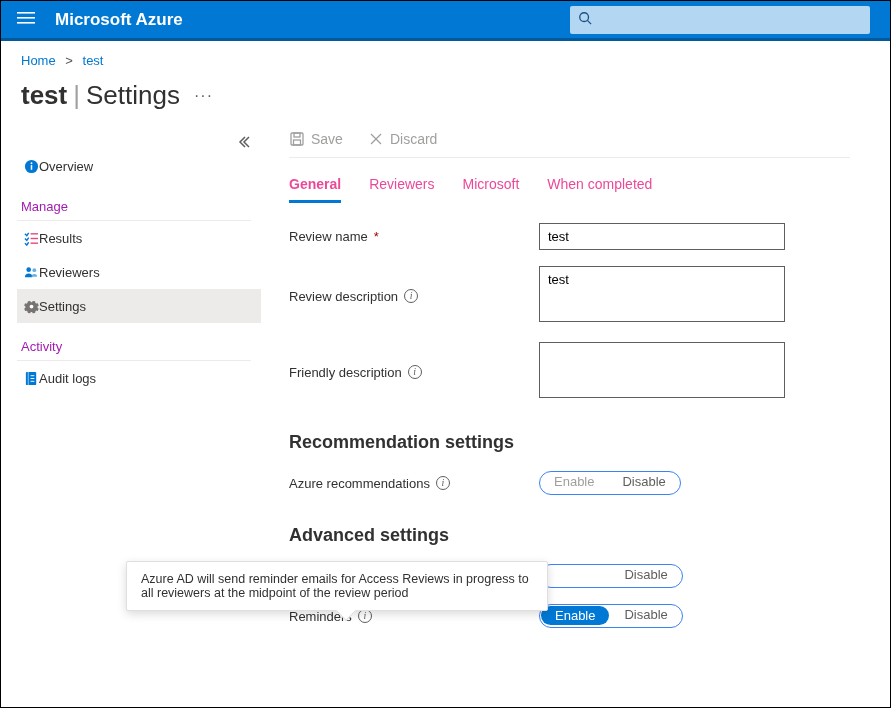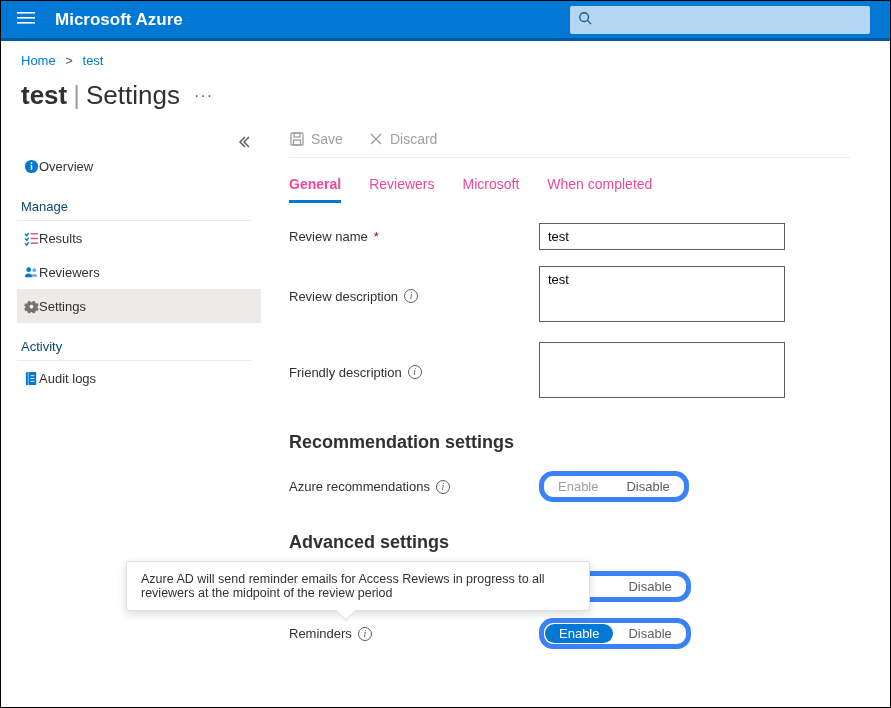--- a/index.html
+++ b/index.html
@@ -22,21 +22,21 @@
     .page-header .pipe { font-size: 26px; color: #a19f9d; padding: 0 6px; font-weight: 300; }
     .page-header .pagename { font-size: 26px; color: #323130; }
     .dots { margin-left: 14px; font-size: 16px; color: #605e5c; cursor: pointer; letter-spacing: 1px;}
 
     .body { display: flex; }
     .sidebar { width: 260px; padding: 10px 0 0 16px; }
     .sidebar-top { position: relative; }
     .collapse-caret { position: absolute; right: 10px; top: 4px; color: #605e5c; cursor: pointer; }
     .nav-item { display: flex; align-items: center; height: 34px; padding-left: 6px; font-size: 13px; color: #323130; cursor: pointer; }
     .nav-item.selected { background: #edebe9; }
-    .nav-section { font-size: 13px; color: #0c4a6e; padding: 10px 0 6px 4px; border-bottom: 1px solid #edebe9; margin-right: 10px; margin-top: 6px;}
+    .nav-section { font-size: 13px; color: #a21caf; padding: 10px 0 6px 4px; border-bottom: 1px solid #edebe9; margin-right: 10px; margin-top: 6px;}
     .icon { width: 16px; height: 16px; display: inline-flex; align-items: center; justify-content: center;}
 
     .main { flex: 1; padding: 10px 40px 0 28px; position: relative;}
     .toolbar { display: flex; align-items: center; gap: 25px; border-bottom: 1px solid #edebe9; padding-bottom: 10px; margin-bottom: 18px;}
     .tool-btn { display: flex; align-items: center; gap: 6px; color: #a19f9d; font-size: 14px; cursor: pointer;}
     .tool-btn svg { width: 16px; height: 16px; }
 
     .tabs { display: flex; gap: 28px; border-bottom: 0; margin-bottom: 20px;}
     .tab { font-size: 14px; color: #ec4899; padding-bottom: 8px; cursor: pointer; }
     .tab.active { font-weight: 600; border-bottom: 3px solid #0078d4; }
@@ -45,29 +45,29 @@
     .form-row { display: flex; margin-bottom: 16px; }
     .form-label { width: 250px; font-size: 13px; color: #323130; display: flex; align-items: center; gap: 6px;}
     .form-label .info { color: #605e5c; width:14px; height:14px; border:1px solid #605e5c; border-radius:50%; display:inline-flex; align-items:center; justify-content:center; font-size:10px; line-height:1; cursor: pointer; font-family: Georgia, serif; font-style: italic;}
     .required { color: #a80000; }
     .form-control { flex: 1; }
     .form-control input[type=text], .form-control textarea { width: 246px; border: 1px solid #605e5c; padding: 5px 8px; font-size: 13px; font-family: inherit; }
     .form-control textarea { height: 56px; resize: none;}
 
     .section-heading { font-size: 18px; font-weight: 600; color: #323130; margin: 30px 0 18px 0;}
 
-    .toggle { display: inline-flex; border: 5px solid #3b82f6; border-radius: 14px; height: 31px; align-items: center; font-size: 13px; overflow: hidden;}
+    .toggle { display: inline-flex; border: 1px solid #3b82f6; border-radius: 14px; height: 24px; align-items: flex-start; font-size: 13px; overflow: hidden;}
     .toggle span { padding: 2px 14px; cursor: pointer; }
     .toggle .on { color: #a19f9d; }
     .toggle .off { color: #605e5c; }
     .toggle.enabled .on { background: #0078d4; color: #fff; border-radius: 12px; margin: 1px;}
     .toggle.enabled .off { color: #605e5c;}
     .toggle.disabled-style { color: #a19f9d;}
 
-    .tooltip-box { position: absolute; background: #fff; border: 1px solid #e1dfdd; box-shadow: 0 3px 10px rgba(0,0,0,0.15); padding: 10px 14px; font-size: 12.5px; color: #323130; width: 464px; border-radius: 2px;}
+    .tooltip-box { position: absolute; background: #fff; border: 1px solid #e1dfdd; box-shadow: 0 3px 10px rgba(0,0,0,0.15); padding: 10px 14px; font-size: 12.5px; color: #323130; width: 422px; border-radius: 2px;}
     .tooltip-arrow { position: absolute; width: 14px; height: 14px; background: #fff; border-right: 1px solid #e1dfdd; border-bottom: 1px solid #e1dfdd; transform: rotate(45deg);}
   </style>
 </head>
 <body>
 
 <div class="topbar">
   <div class="hamburger">
     <svg width="18" height="18" viewBox="0 0 18 18" fill="#fff">
         <rect y="3" width="18" height="1.6"></rect>
         <rect y="8" width="18" height="1.6"></rect>

